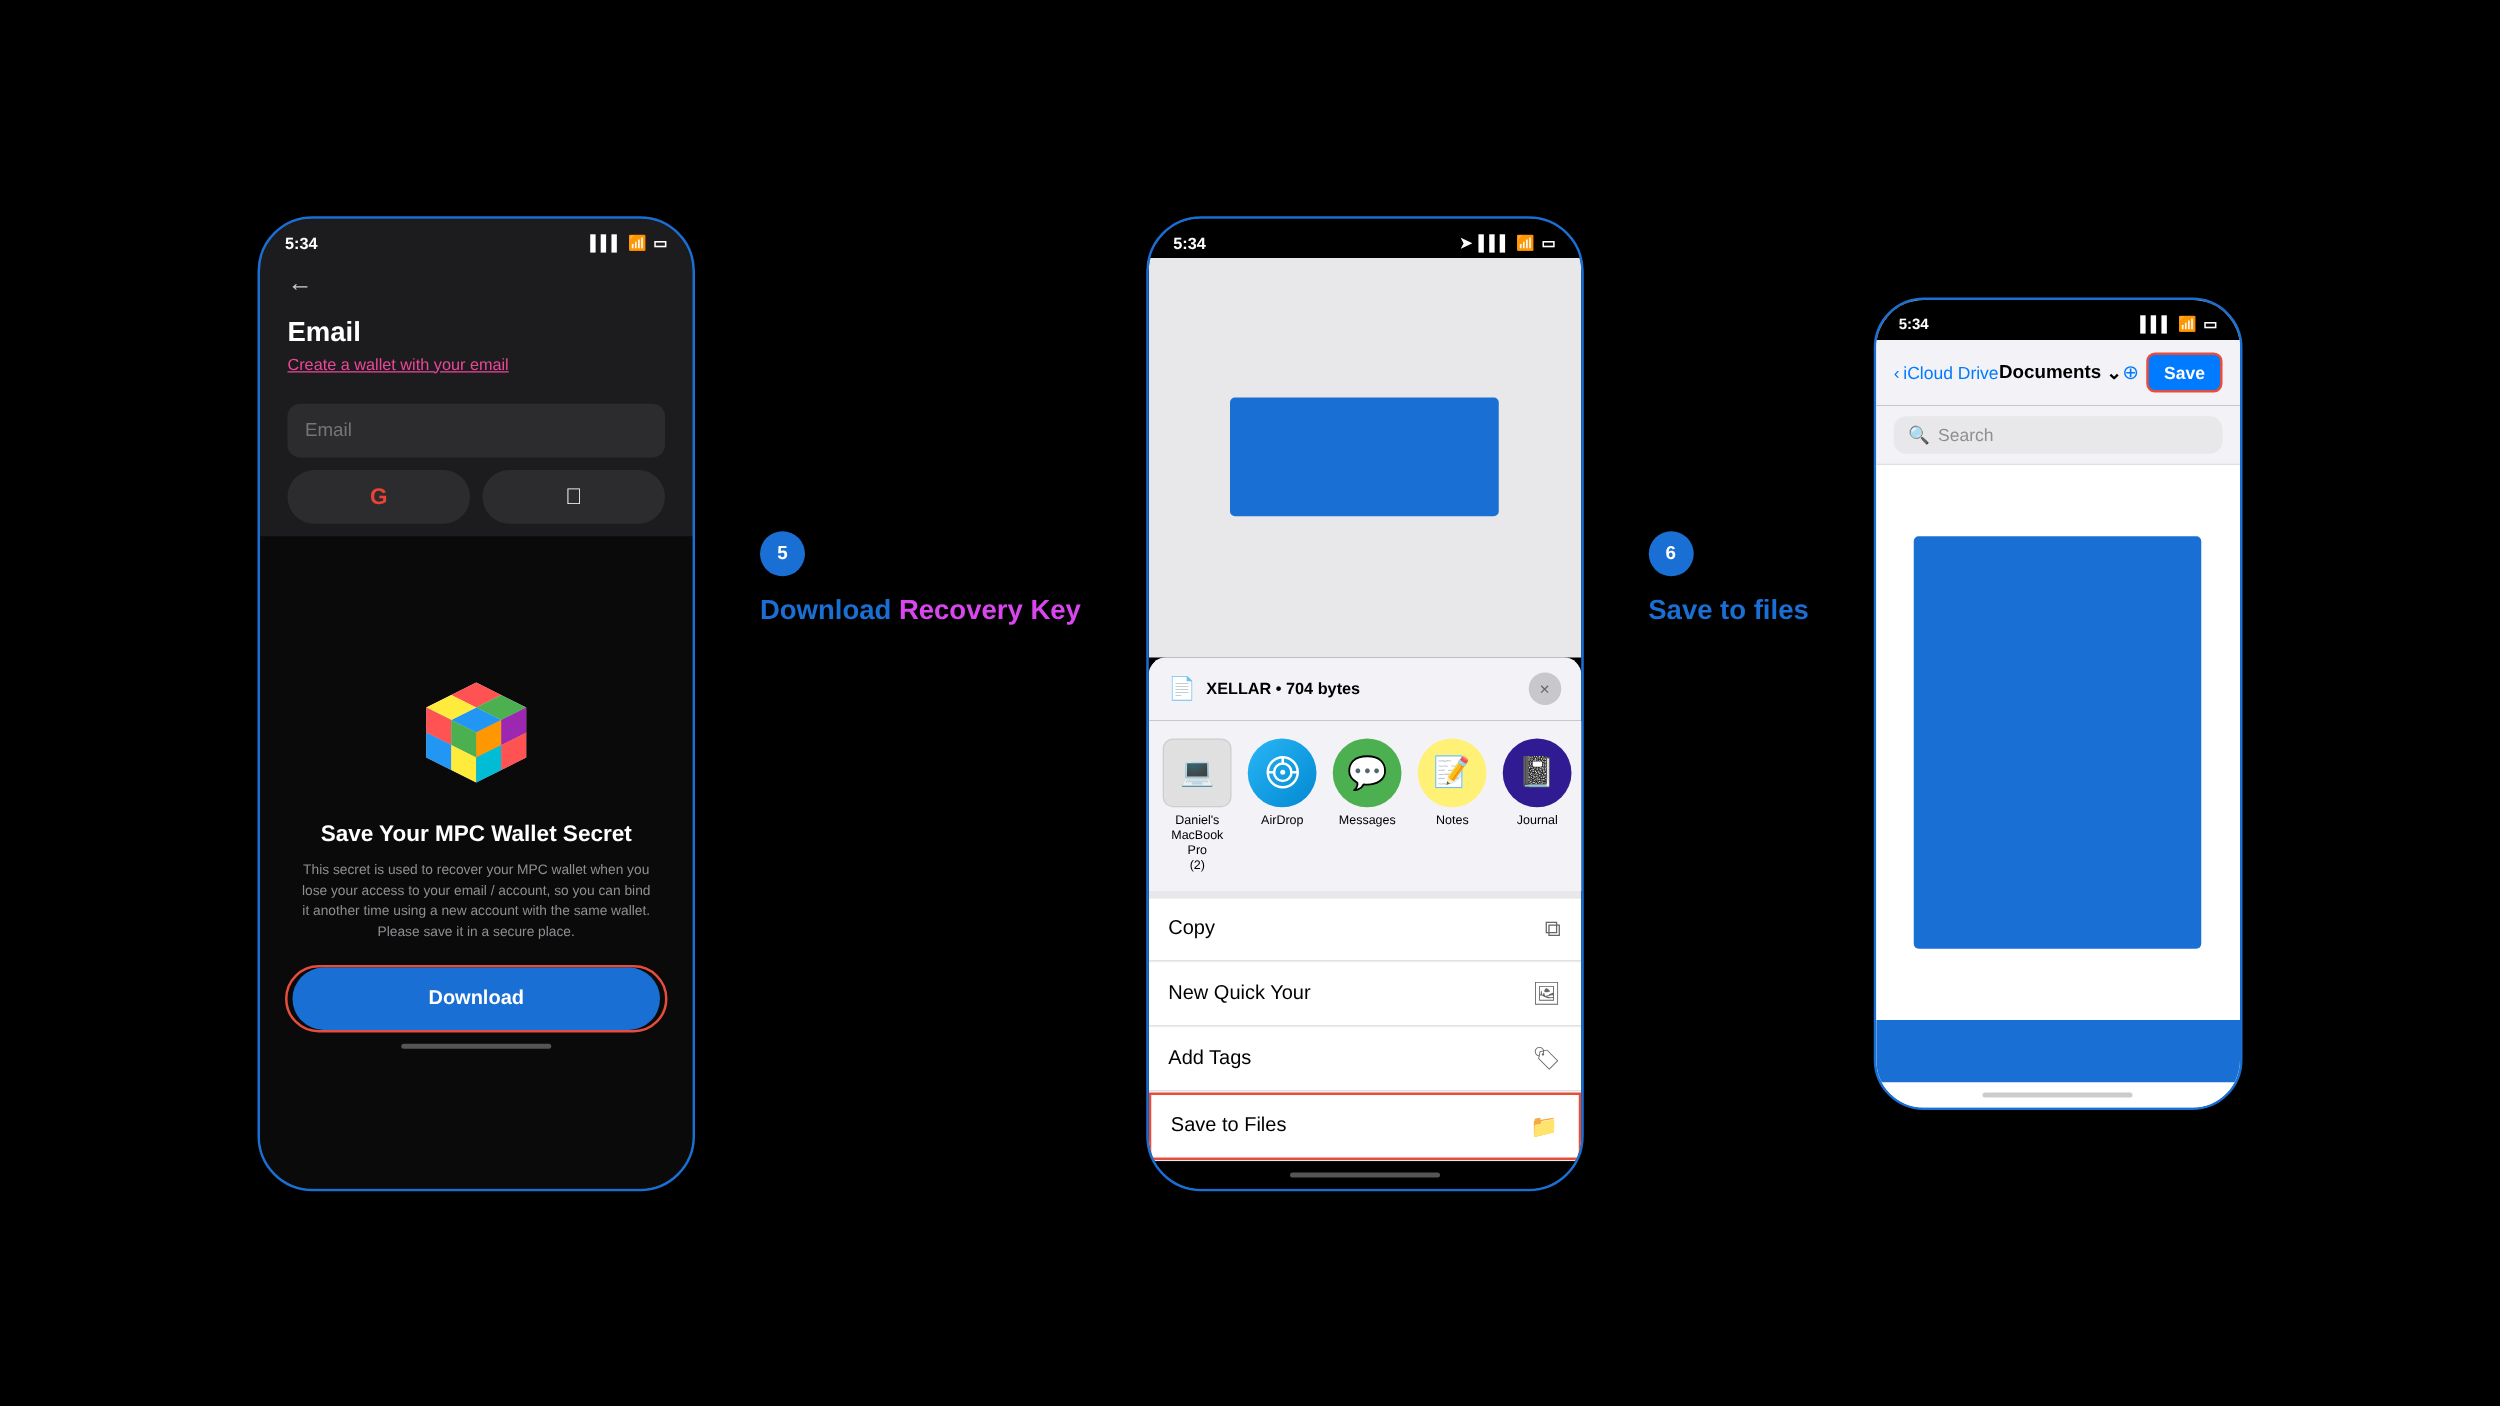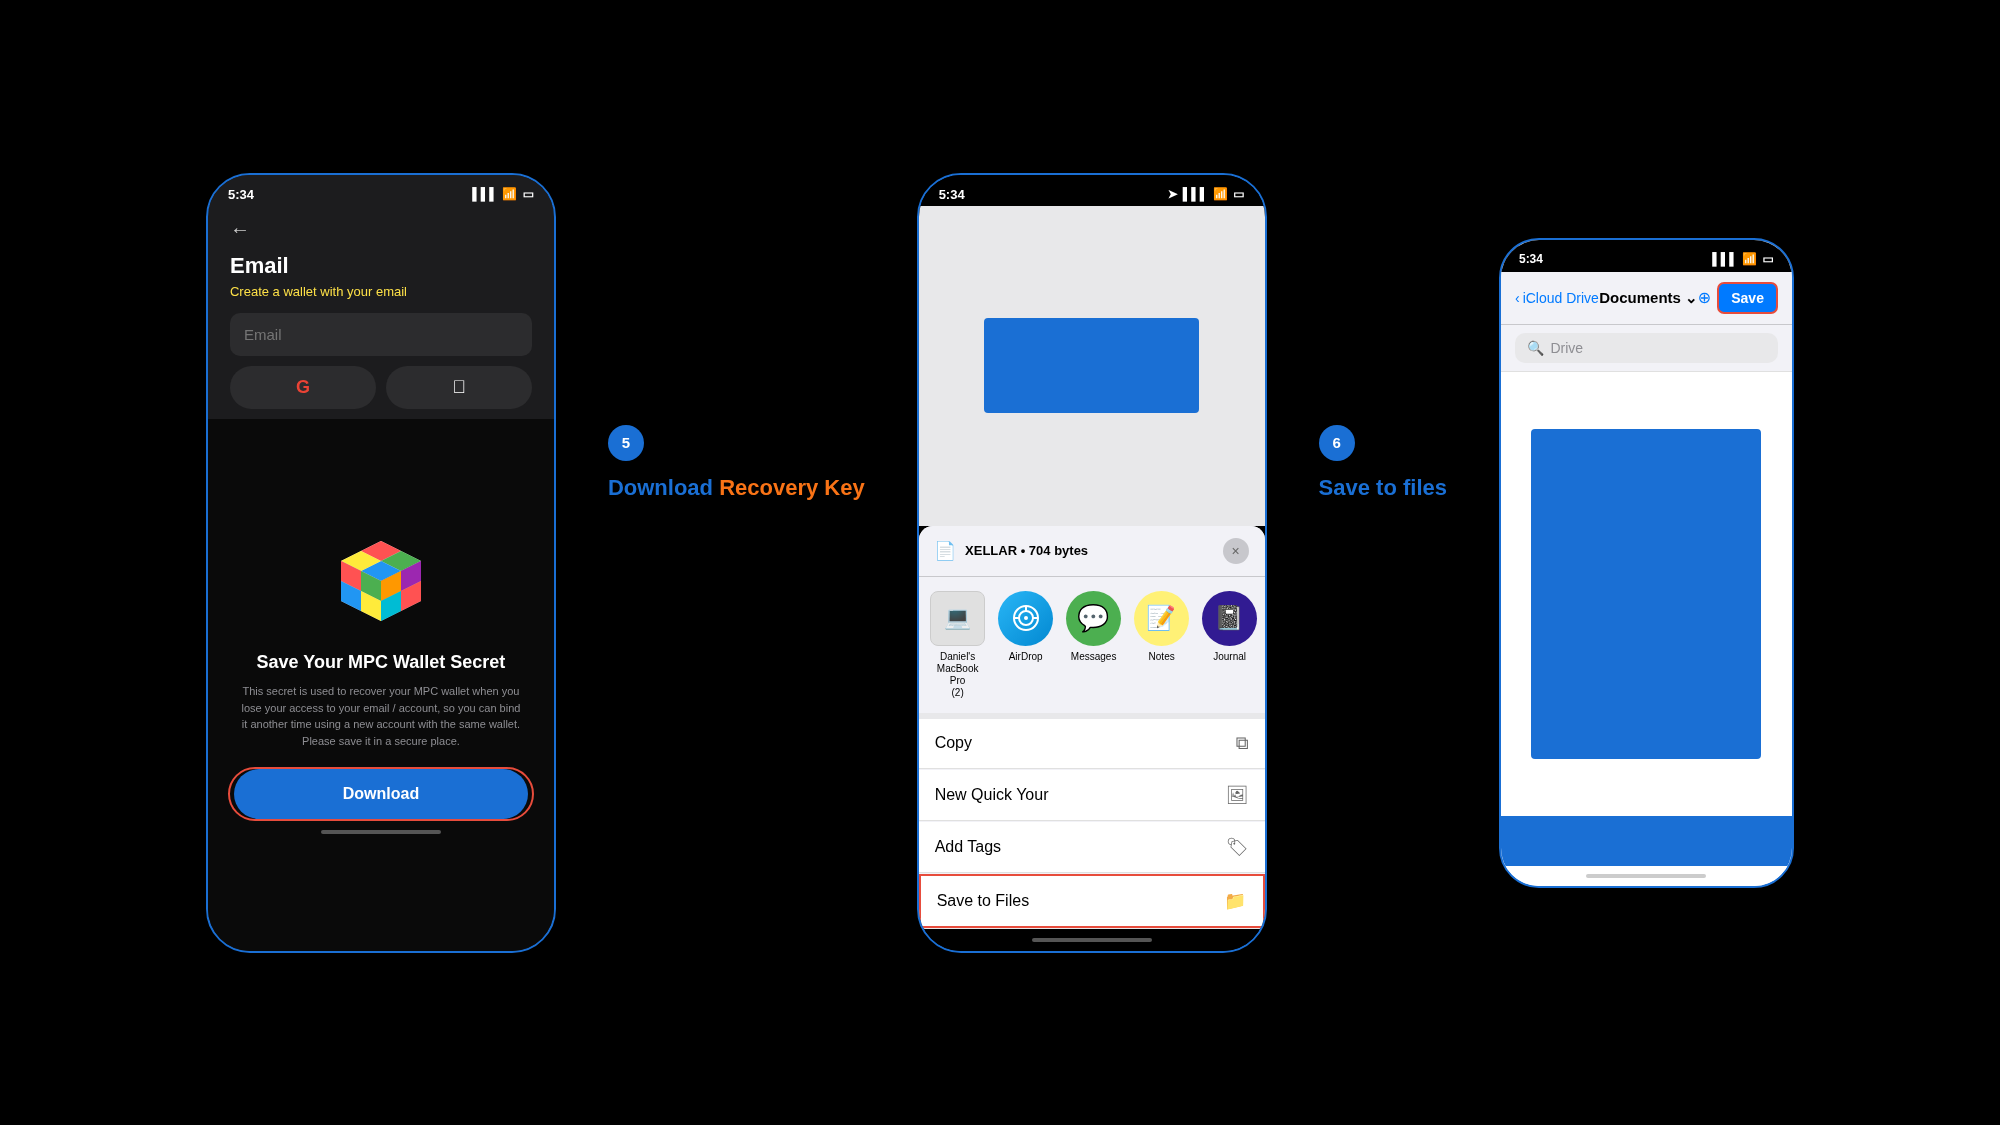--- a/index.html
+++ b/index.html
@@ -69,22 +69,23 @@
 
     .email-title {
       font-size: 22px;
       font-weight: 700;
       color: #fff;
       margin-bottom: 5px;
     }
 
     .email-subtitle {
       font-size: 13px;
-      color: #fde047;
-      margin-bottom: 14px;
+      color: #ec4899;
+      margin-bottom: 24px;
+      text-decoration: underline;
     }
 
     .email-input {
       background: #2c2c2e;
       border-radius: 10px;
       padding: 13px 14px;
       color: #8e8e93;
       font-size: 15px;
       margin-bottom: 10px;
       border: none;
@@ -594,21 +595,21 @@
 
       <div class="phone-home-indicator">
         <div class="home-bar"></div>
       </div>
     </div>
   </div>
 
   <div class="step-label">
     <div class="step-circle">5</div>
     <div class="step-text">
-      <span>Download </span><span style="color:#f97316;font-weight:600;margin-top:16px;">Recovery Key</span>
+      <span>Download </span><span style="color:#d946ef;font-weight:600;margin-top:16px;">Recovery Key</span>
     </div>
   </div>
 
   <div class="phone-middle">
 
     <div class="phone-middle-status">
       <span>5:34</span>
       <div class="status-icons">
         <span>➤</span>
         <span>▌▌▌</span>
@@ -735,21 +736,21 @@
       </div>
       <div style="display:flex;align-items:center;gap:6px;">
         <span style="font-size:16px;color:#007aff;">⊕</span>
         <button class="icloud-save-btn">Save</button>
       </div>
     </div>
 
     <div class="icloud-search">
       <div class="search-bar">
         <span>🔍</span>
-        <span style="color:#8e8e93;font-size:14px;">Drive</span>
+        <span style="color:#8e8e93;font-size:14px;">Search</span>
       </div>
     </div>
 
     <div class="icloud-file-area">
       <div class="icloud-blue-rect"></div>
     </div>
 
     <div class="icloud-bottom-bar"></div>
 
     <div class="phone-right-home">

